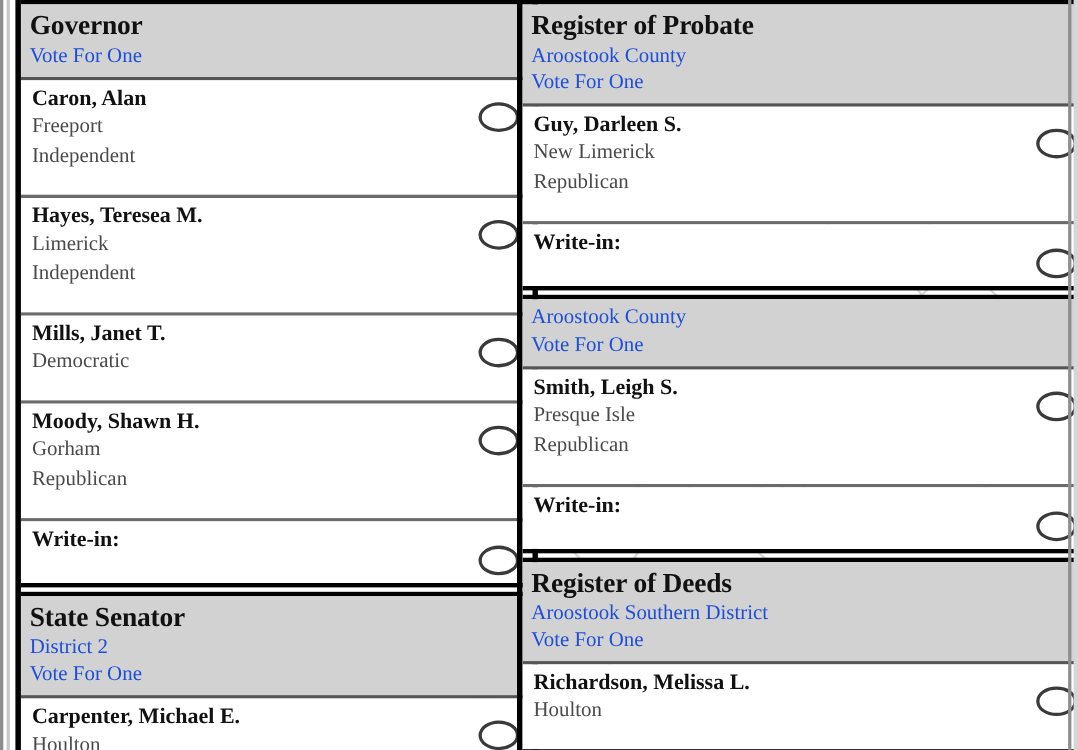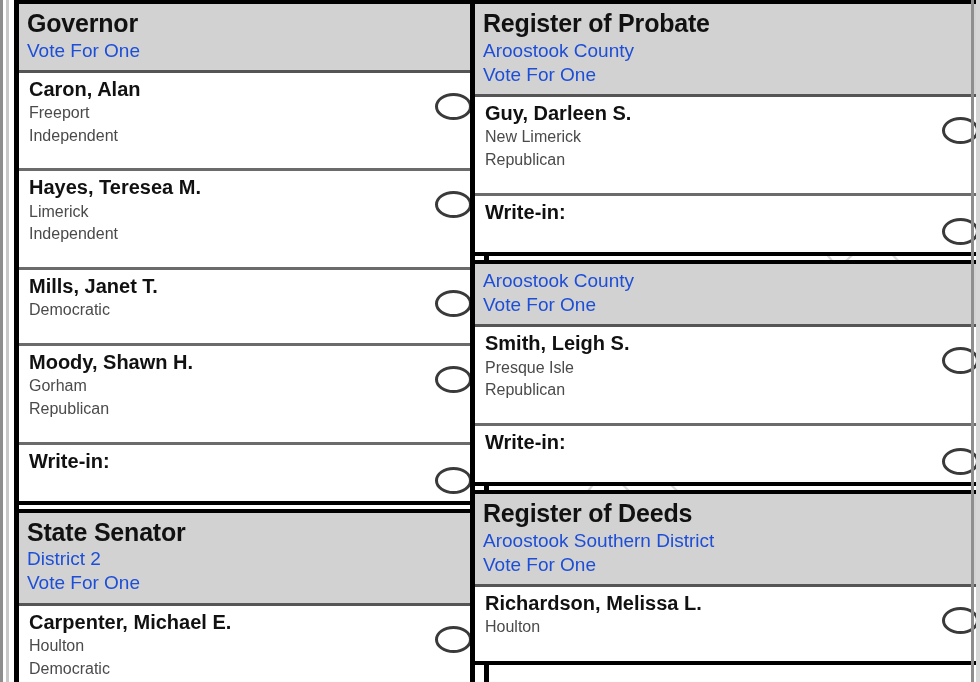--- a/index.html
+++ b/index.html
@@ -46,20 +46,21 @@
     border-right: 5px solid #000;
     background: transparent;
   }
   #col-left  { left: 14px;  width: 475px; height: 682px; }
   #col-right { left: 470px; width: 526px; height: 682px; }
 
   .col-inner {
     position: relative;
     height: 100%;
     overflow: hidden;
+    font-family: Liberation Serif, serif;
   }
 
   
   .contest {
     border-top: 4px solid #000;
     border-bottom: 4px solid #000;
     background: transparent;
     margin-bottom: 4px;
   }
   .contest:first-child { border-top: 4px solid #000; }
@@ -93,21 +94,21 @@
   .candidate:last-child { border-bottom: none; }
 
   .cand-name {
     font-size: 20px;
     font-weight: bold;
     color: #111;
     line-height: 1.26;
     white-space: nowrap;
   }
   .cand-city, .cand-party {
-    font-size: 16px;
+    font-size: 19px;
     color: #4a4a4a;
     line-height: 1.42;
     white-space: nowrap;
   }
 
   .writein {
     position: relative;
     background: #ffffff;
     border-bottom: 3px solid #6b6b6b;
     padding: 4px 32px 5px 10px;

